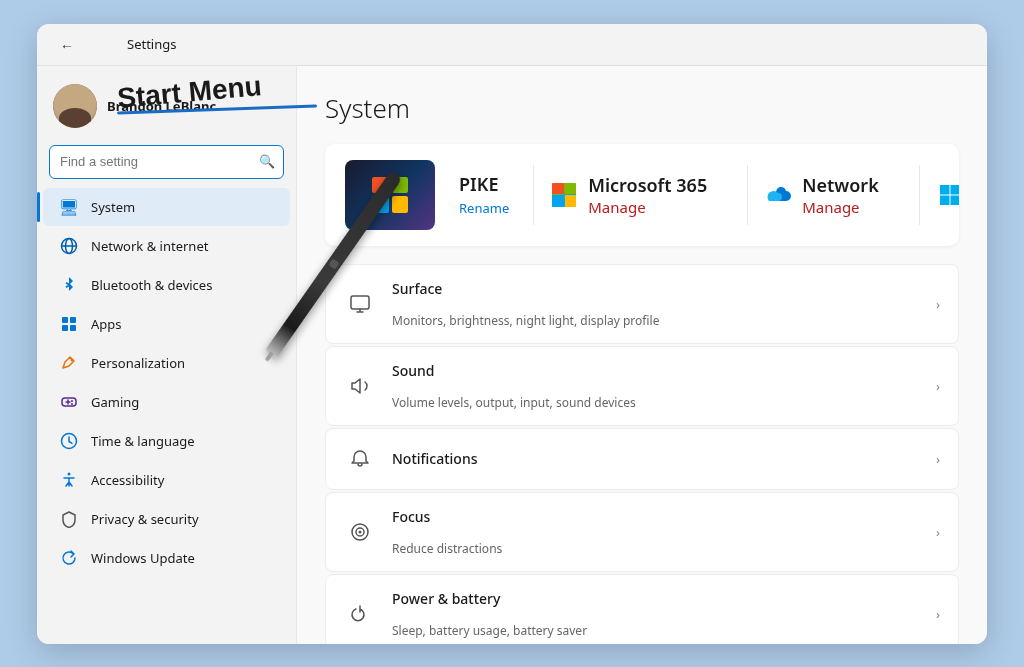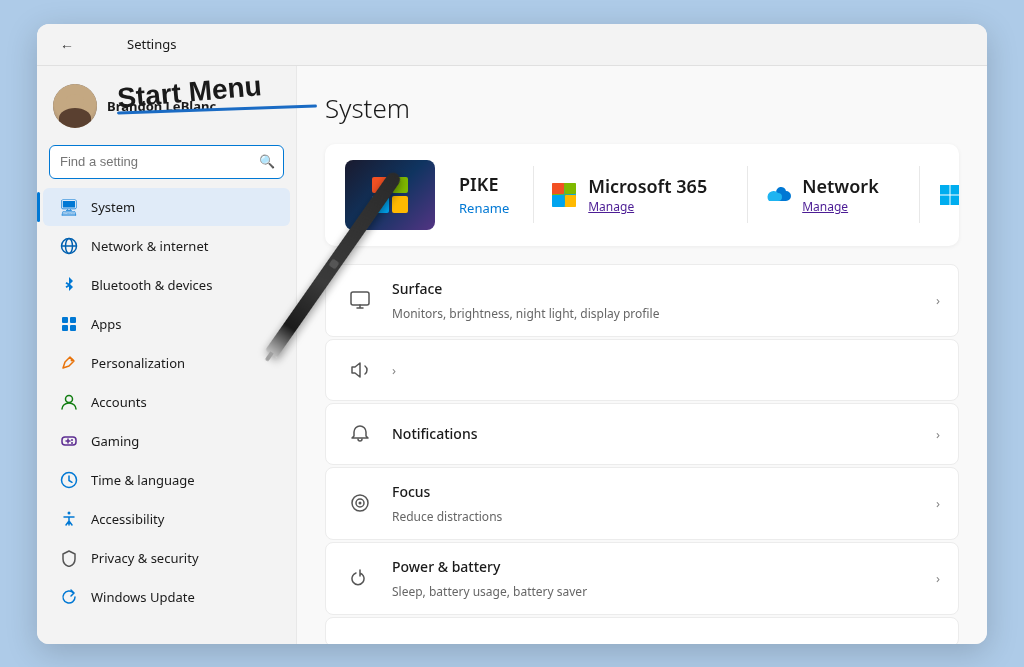--- a/index.html
+++ b/index.html
@@ -309,21 +309,21 @@
     .m365-q1 { background: #f25022; }
     .m365-q2 { background: #7fba00; }
     .m365-q3 { background: #00a4ef; }
     .m365-q4 { background: #ffb900; }
     .onedrive-logo {
       font-size: 18px;
       color: #0078d4;
     }
     .service-text { }
     .service-name { font-size: 18px; font-weight: 600; color: #1a1a1a; }
-    .service-action { font-size: 12px; color: #4c1d95; cursor: pointer; text-decoration: underline; }
+    .service-action { font-size: 15px; color: #b91c1c; cursor: pointer; }
     
     .settings-list {
       display: flex;
       flex-direction: column;
       gap: 2px;
     }
     .setting-item {
       display: flex;
       align-items: center;
       gap: 16px;
@@ -335,21 +335,21 @@
     }
     .setting-icon {
       width: 32px; height: 32px;
       display: flex; align-items: center; justify-content: center;
       font-size: 20px;
       color: #555;
       flex-shrink: 0;
     }
     .setting-text { flex: 1; }
     .setting-name { font-size: 14px; font-weight: 500; color: #1a1a1a; }
-    .setting-desc { font-size: 12px; color: #666; margin-top: 7px; }
+    .setting-desc { font-size: 12px; color: #666; margin-top: 14px; }
     .setting-chevron { color: #888; font-size: 13px; }
     
     .main::-webkit-scrollbar { width: 6px; }
     .main::-webkit-scrollbar-thumb { background: #ccc; border-radius: 3px; }
   </style>
 </head>
 <body>
 
 <div class="window">
 
@@ -413,29 +413,20 @@
         <span>Apps</span>
       </div>
       <div class="nav-item">
         <span class="nav-icon icon-personalization">
           <svg width="18" height="18" viewBox="0 0 18 18" fill="none">
               <path d="M3 14l2-6 5-5 4 4-5 5-6 2z" stroke="#e8730a" stroke-width="1.5" stroke-linejoin="round"></path>
               <circle cx="12" cy="6" r="1.5" fill="#e8730a"></circle>
             </svg>
         </span>
         <span>Personalization</span>
-      </div>
-      <div class="nav-item">
-        <span class="nav-icon icon-accounts">
-          <svg width="18" height="18" viewBox="0 0 18 18" fill="none">
-              <circle cx="9" cy="6" r="3.5" stroke="#107c10" stroke-width="1.5"></circle>
-              <path d="M2 16c0-3.3 3.1-6 7-6s7 2.7 7 6" stroke="#107c10" stroke-width="1.5" stroke-linecap="round"></path>
-            </svg>
-        </span>
-        <span>Accounts</span>
       </div>
       <div class="nav-item">
         <span class="nav-icon icon-gaming">
           <svg width="18" height="18" viewBox="0 0 18 18" fill="none">
               <rect x="2" y="5" width="14" height="8" rx="3" stroke="#5c2d91" stroke-width="1.5"></rect>
               <path d="M6 9h4M8 7v4" stroke="#5c2d91" stroke-width="1.5" stroke-linecap="round"></path>
               <circle cx="12" cy="8" r="1" fill="#5c2d91"></circle>
               <circle cx="12" cy="11" r="1" fill="#5c2d91"></circle>
             </svg>
         </span>
@@ -550,20 +541,24 @@
           </div>
           <span class="setting-chevron">›</span>
         </div>
         <div class="setting-item">
           <div class="setting-icon">
             <svg width="22" height="22" viewBox="0 0 22 22" fill="none">
                 <path d="M6 8H3v6h3l5 4V4L6 8z" stroke="#555" stroke-width="1.5" stroke-linejoin="round"></path>
                 <path d="M16 7a5 5 0 010 8" stroke="#555" stroke-width="1.5" stroke-linecap="round"></path>
               </svg>
           </div>
+          <div class="setting-text">
+            <div class="setting-name">Sound</div>
+            <div class="setting-desc">Volume levels, output, input, sound devices</div>
+          </div>
           <span class="setting-chevron">›</span>
         </div>
         <div class="setting-item">
           <div class="setting-icon">
             <svg width="22" height="22" viewBox="0 0 22 22" fill="none">
                 <path d="M11 3a6 6 0 016 6v4l2 2H3l2-2V9a6 6 0 016-6z" stroke="#555" stroke-width="1.5" stroke-linejoin="round"></path>
                 <path d="M9 16a2 2 0 004 0" stroke="#555" stroke-width="1.5" stroke-linecap="round"></path>
               </svg>
           </div>
           <div class="setting-text">

